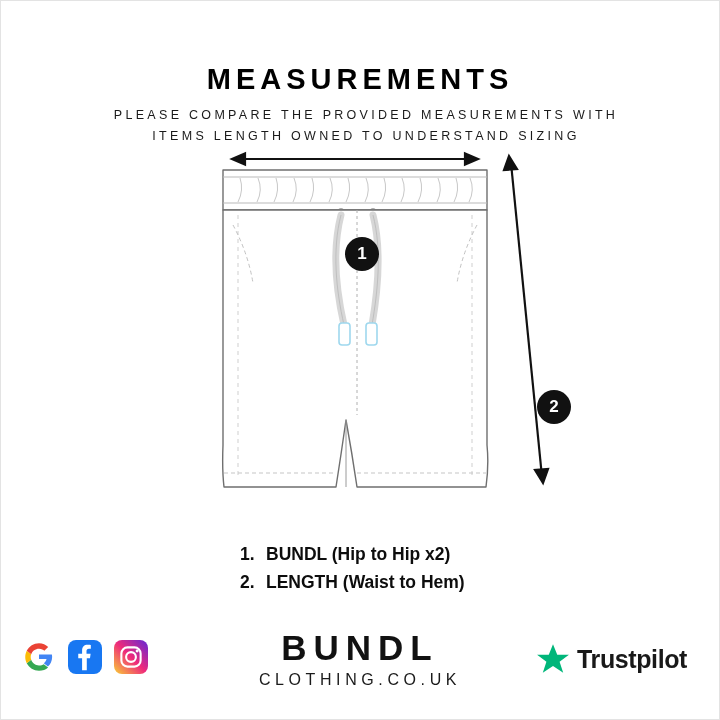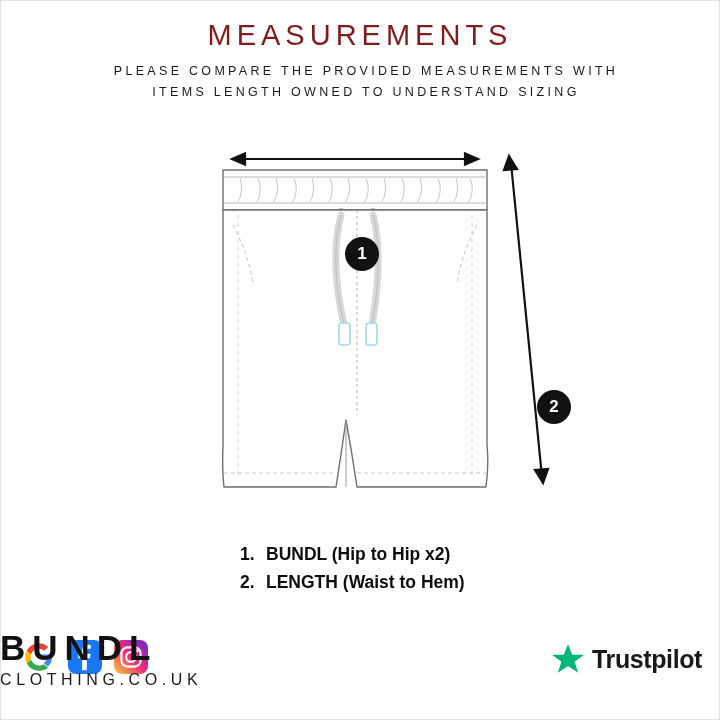--- a/index.html
+++ b/index.html
@@ -32,24 +32,25 @@
   
   .header {
     position: absolute;
     top: 20px;
     left: 0;
     width: 720px;
     text-align: center;
   }
   .title {
     font-size: 29px;
-    font-weight: normal;
+    font-weight: bold;
     letter-spacing: 5px;
-    color: #7f1d1d;
+    color: #000000;
     line-height: 1.1;
+    margin-top: 44px;
   }
   .subtitle {
     margin-top: 9px;
     font-size: 12.5px;
     letter-spacing: 3.3px;
     color: #1a1a1a;
     line-height: 1.65;
     padding: 0 44px;
     margin-left: 12px;
   }
@@ -127,39 +128,39 @@
     align-items: center;
     justify-content: center;
   }
   .social svg { display: block; }
 
   .brand {
     position: absolute;
     left: 0;
     top: 10px;
     width: 720px;
-    text-align: left;
+    text-align: center;
   }
   .brand-name {
     font-size: 35px;
     font-weight: bold;
     letter-spacing: 7px;
     color: #111111;
     line-height: 1;
   }
   .brand-sub {
     margin-top: 6px;
     font-size: 16px;
     letter-spacing: 4.6px;
     color: #1a1a1a;
   }
 
   .trustpilot {
     position: absolute;
-    right: 18px;
+    right: 33px;
     top: 22px;
     display: flex;
     align-items: center;
     gap: 7px;
   }
   .tp-label {
     font-size: 25px;
     font-weight: bold;
     color: #191919;
     letter-spacing: -0.4px;

